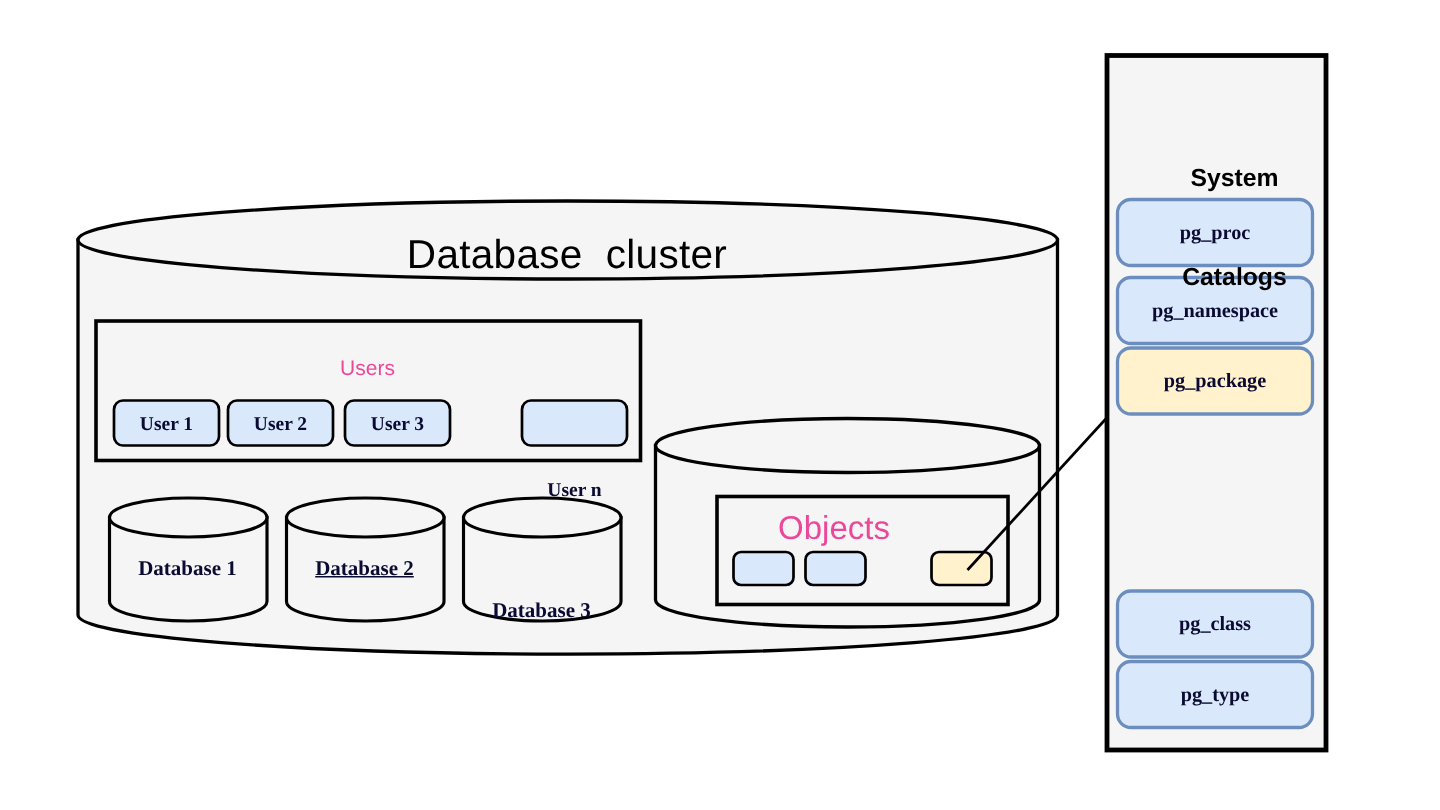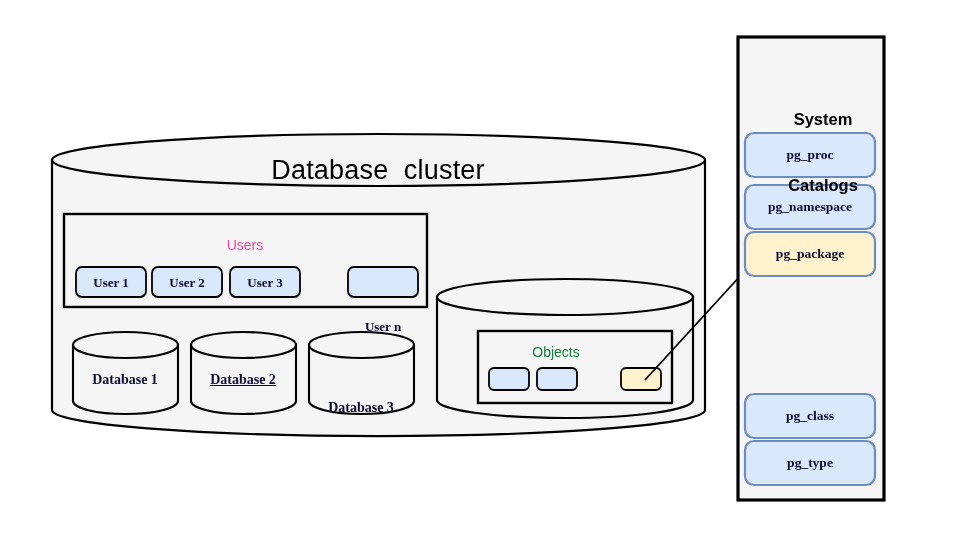--- a/index.html
+++ b/index.html
@@ -38,22 +38,22 @@
     color: #000000;
     letter-spacing: 0.2px;
   }
   .users-sans {
     font-family: "Liberation Sans", sans-serif;
     font-size: 14px;
     color: #ec4899;
   }
   .objects-sans {
     font-family: "Liberation Sans", sans-serif;
-    font-size: 14px;
-    color: #15803d;
+    font-size: 22px;
+    color: #ec4899;
   }
   .serif-navy {
     font-family: "Liberation Serif", serif;
     font-weight: bold;
     color: #0a0a32;
   }
   .user-lbl { font-size: 13px; }
   .db-lbl { font-size: 14px; }
   .cat-lbl { font-size: 13.5px; }
   .panel-title {

